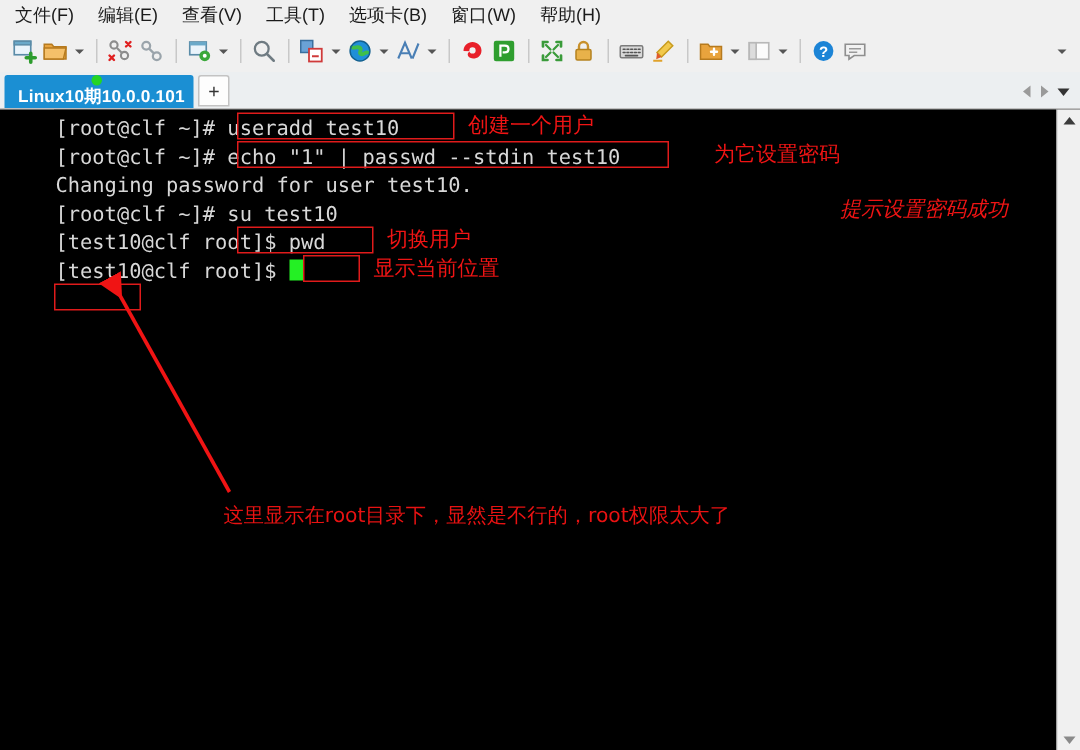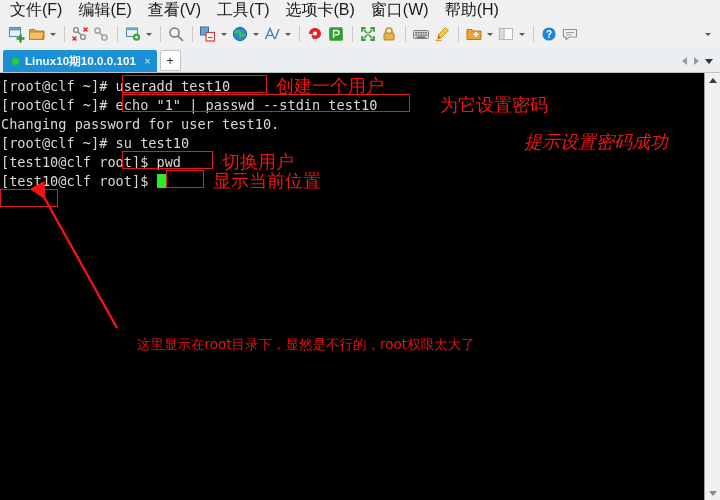--- a/index.html
+++ b/index.html
@@ -20,76 +20,77 @@
     box-shadow:inset -2px -2px 0 rgba(0,0,0,.12);
   }
   .tb-icon .sw2{position:absolute;left:4px;top:5px;width:6px;height:6px;border-radius:50%;background:#f0f0f0;}
   .tb-title{font-size:12px;color:#202020;white-space:nowrap;letter-spacing:.1px;}
   .winctl{position:absolute;right:0;top:0;height:30px;display:flex;}
   .winbtn{width:45px;height:30px;display:flex;align-items:center;justify-content:center;color:#444;font-size:12px;line-height:1;}
   .winbtn svg{display:block;}
 
   
   .menubar{height:20px;background:#f0f0f0;display:flex;align-items:center;padding-left:10px;flex:0 0 auto;}
-  .menu-item{font-size:16px;color:#1b1b1b;margin-right:16px;white-space:nowrap;}
+  .menu-item{font-size:12px;color:#1b1b1b;margin-right:16px;white-space:nowrap;}
 
   
   .toolbar{height:28px;background:#f0f0f0;display:flex;align-items:center;padding-left:6px;flex:0 0 auto;position:relative;}
   .tool{width:20px;height:20px;margin-right:1px;display:flex;align-items:center;justify-content:center;position:relative;flex:0 0 auto;}
   .tool svg{display:block;}
   .caret{width:9px;height:20px;display:flex;align-items:center;justify-content:center;flex:0 0 auto;margin-right:2px;}
   .caret i{display:block;width:0;height:0;border-left:3px solid transparent;border-right:3px solid transparent;border-top:3px solid #555;}
   .tsep{width:1px;height:16px;background:#c8c8c8;margin:0 5px;flex:0 0 auto;}
   .tb-overflow{position:absolute;right:6px;top:0;height:28px;display:flex;align-items:center;}
 
   
   .tabbar{height:24px;background:#eceff1;display:flex;align-items:flex-end;position:relative;flex:0 0 auto;border-bottom:1px solid #bfbfbf;}
   .tab{
     height:22px;background:#1b8fd3;color:#fff;display:flex;align-items:center;
     padding:0 6px 0 9px;font-size:11.5px;white-space:nowrap;margin-left:3px;
     border-radius:2px 2px 0 0;
+    flex-direction:column;
   }
   .tab .dot{width:7px;height:7px;border-radius:50%;background:#25d425;margin-right:6px;flex:0 0 auto;}
   .tab .label{font-weight:bold;letter-spacing:.1px;}
   .tab .x{margin-left:8px;font-size:11px;color:#cfe8f7;}
   .tab-add{
     width:19px;height:19px;margin-left:3px;margin-bottom:1px;background:#fdfdfd;border:1px solid #c3c3c3;
     display:flex;align-items:center;justify-content:center;font-size:13px;color:#333;border-radius:2px 2px 0 0;
     line-height:1;
   }
   .tabnav{position:absolute;right:4px;bottom:3px;display:flex;align-items:center;}
   .tabnav .nv{width:12px;height:16px;display:flex;align-items:center;justify-content:center;}
   .tabnav .nv i{display:block;width:0;height:0;border-top:4px solid transparent;border-bottom:4px solid transparent;}
   .tabnav .nv.l i{border-right:5px solid #9a9a9a;}
   .tabnav .nv.r i{border-left:5px solid #9a9a9a;}
   .tabnav .dn{width:14px;height:16px;display:flex;align-items:center;justify-content:center;}
   .tabnav .dn i{display:block;width:0;height:0;border-left:4px solid transparent;border-right:4px solid transparent;border-top:5px solid #333;}
 
   
-  .termwrap{flex:1 1 auto;display:flex;background:#000;position:relative;overflow:hidden;}
+  .termwrap{flex:1 1 auto;display:flex;background:#000;position:relative;overflow:hidden;padding-left:36px;}
   .term{
     flex:1 1 auto;position:relative;background:#000;
     font-family:"DejaVu Sans Mono","Liberation Mono",monospace;
     font-size:13.6px;line-height:19px;color:#d8d8d8;
     padding:4px 0 0 1px;overflow:hidden;
   }
   .trow{height:19px;white-space:pre;position:relative;}
   .cursor{display:inline-block;width:9px;height:14px;background:#24f024;vertical-align:-2px;}
 
   
   .rbox{position:absolute;border:1.4px solid #e01b1b;box-sizing:border-box;pointer-events:none;}
   .ann{
     position:absolute;color:#f01414;white-space:nowrap;
     font-family:"DejaVu Sans","Liberation Sans",sans-serif;
-    font-size:18px;line-height:1;
+    font-size:14px;line-height:1;
   }
   .ann-big{
     position:absolute;color:#e81212;white-space:nowrap;
     font-family:"DejaVu Sans","Liberation Sans",sans-serif;
-    font-size:13.5px;line-height:1;margin-left:24px;
+    font-size:13.5px;line-height:1;
   }
   .arrow{position:absolute;left:0;top:0;pointer-events:none;}
 
   
   .tscroll{width:15px;background:#f0f0f0;border-left:1px solid #a0a0a0;display:flex;flex-direction:column;flex:0 0 auto;}
   .tsb-up,.tsb-dn{height:14px;display:flex;align-items:center;justify-content:center;background:#f0f0f0;}
   .tsb-up i{display:block;width:0;height:0;border-left:4px solid transparent;border-right:4px solid transparent;border-bottom:5px solid #3b3b3b;}
   .tsb-dn i{display:block;width:0;height:0;border-left:4px solid transparent;border-right:4px solid transparent;border-top:5px solid #8a8a8a;}
   .tsb-track{flex:1 1 auto;background:#f0f0f0;}
 </style>

